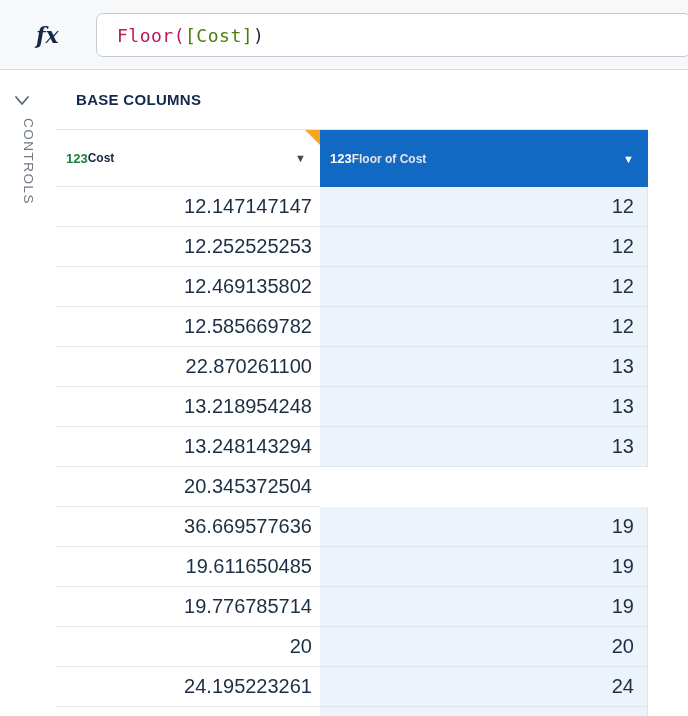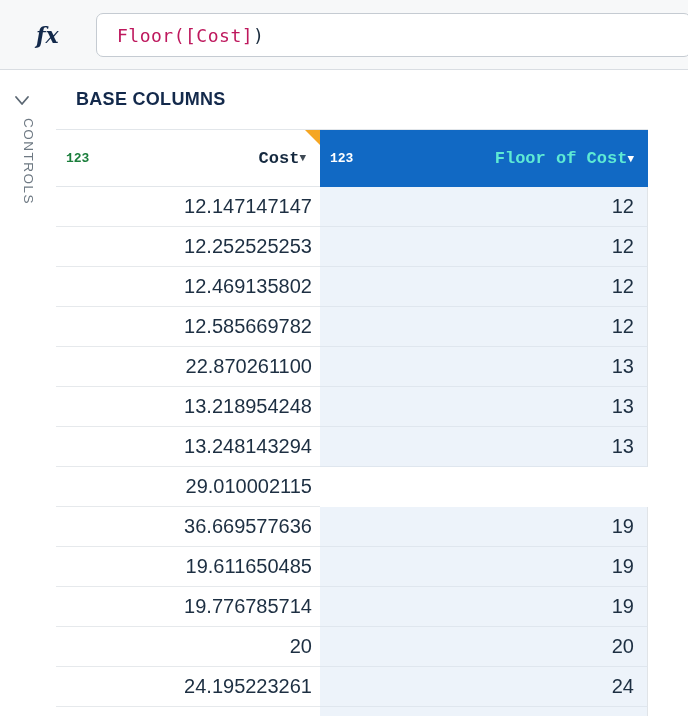--- a/index.html
+++ b/index.html
@@ -23,56 +23,56 @@
 
   .sidebar { width:56px; position:relative; flex:none; }
   .chevron { position:absolute; left:13px; top:24px; cursor:pointer; }
   .controls-label { position:absolute; left:50%; transform:translateX(-50%);
         top:48px; writing-mode:vertical-rl; font-size:13.5px; color:#6e7983;
         letter-spacing:1.5px; }
 
   .main { flex:1; }
   .section-header { height:60px; width:592px; display:flex; align-items:center;
         padding-left:20px; border-bottom:1px solid #e2e6ea; }
-  .section-title { font-size:18px; font-weight:bold; color:#13294b;
+  .section-title { font-size:15px; font-weight:bold; color:#13294b;
         letter-spacing:0.3px; }
 
   
   .grid { width:592px; }
-  .header-row { display:flex; height:57px;font-family:Liberation Mono, monospace; }
+  .header-row { display:flex; height:57px; }
   .hcell { display:flex; align-items:center; position:relative; }
   .hcell.col1 { width:264px; background:#fff; border-bottom:1px solid #e2e6ea; }
   .hcell.col2 { width:328px; background:#1169c4; color:#fff; }
   .type-badge { font-size:13px; font-weight:bold; margin-left:10px; flex:none; }
   .col1 .type-badge { color:#1b7e3c; }
   .col2 .type-badge { color:#ffffff; }
-  .col-label { flex:1; text-align:right; font-weight:bold; font-size:17px; }
+  .col-label { flex:1; text-align:left; font-weight:bold; font-size:12px; }
   .col1 .col-label { color:#15293f; }
-  .col2 .col-label { color:#5eead4;padding-left:45px; }
+  .col2 .col-label { color:#e5e5e5; }
   .caret { flex:none; margin-right:14px; font-size:11px; cursor:pointer; }
   .col1 .caret { color:#3f4a55; }
   .col2 .caret { color:#ffffff; }
   .corner-flag { position:absolute; top:0; right:0; width:0; height:0;
         border-top:15px solid #f5a623; border-left:15px solid transparent; }
 
   .row { display:flex; height:40px; }
   .cell { display:flex; align-items:center; justify-content:flex-end;
         font-size:20px; color:#1d2f42; }
   .cell.c1 { width:264px; background:#fff; padding-right:8px;
         border-bottom:1px solid #e6e9ec; }
   .cell.c2 { width:328px; background:#edf3fa; padding-right:13px;
         border-bottom:1px solid #dfe6ee; border-right:1px solid #e0e4e8; }
 </style>
 </head>
 <body>
 
 <div class="topbar">
   <span class="fx">fx</span>
   <div class="formula-input">
-    <span id="formula-tokens"><span style="color: #be185d;">Floor(</span><span style="color: #be185d;">[Cost]</span><span style="color: rgb(27, 44, 62);">)</span></span>
+    <span id="formula-tokens"><span style="color: #be185d;">Floor(</span><span style="color: #4d7c0f;">[Cost]</span><span style="color: rgb(27, 44, 62);">)</span></span>
   </div>
 </div>
 
 <div class="content">
 
   <div class="sidebar">
     <span class="chevron">
       <svg width="18" height="14" viewBox="0 0 18 14">
         <polyline points="3,3 9,10 15,3" fill="none" stroke="#5b6773" stroke-width="1.8" stroke-linecap="round" stroke-linejoin="round"></polyline>
       </svg>
@@ -130,21 +130,21 @@
     <div class="cell c1">13.218954248</div>
     <div class="cell c2">13</div>
   </div>
 
   <div class="row">
     <div class="cell c1">13.248143294</div>
     <div class="cell c2">13</div>
   </div>
 
   <div class="row">
-    <div class="cell c1">29.010002115</div>
+    <div class="cell c1">20.345372504</div>
   </div>
 
   <div class="row">
     <div class="cell c1">36.669577636</div>
     <div class="cell c2">19</div>
   </div>
 
   <div class="row">
     <div class="cell c1">19.611650485</div>
     <div class="cell c2">19</div>

